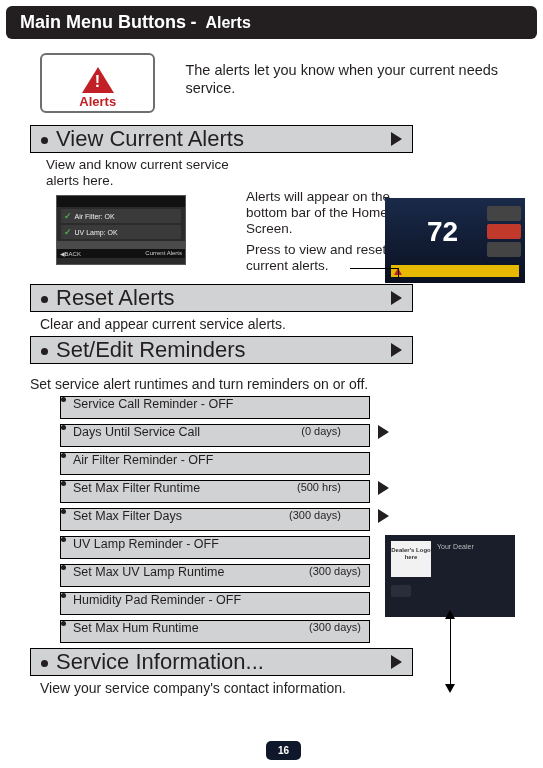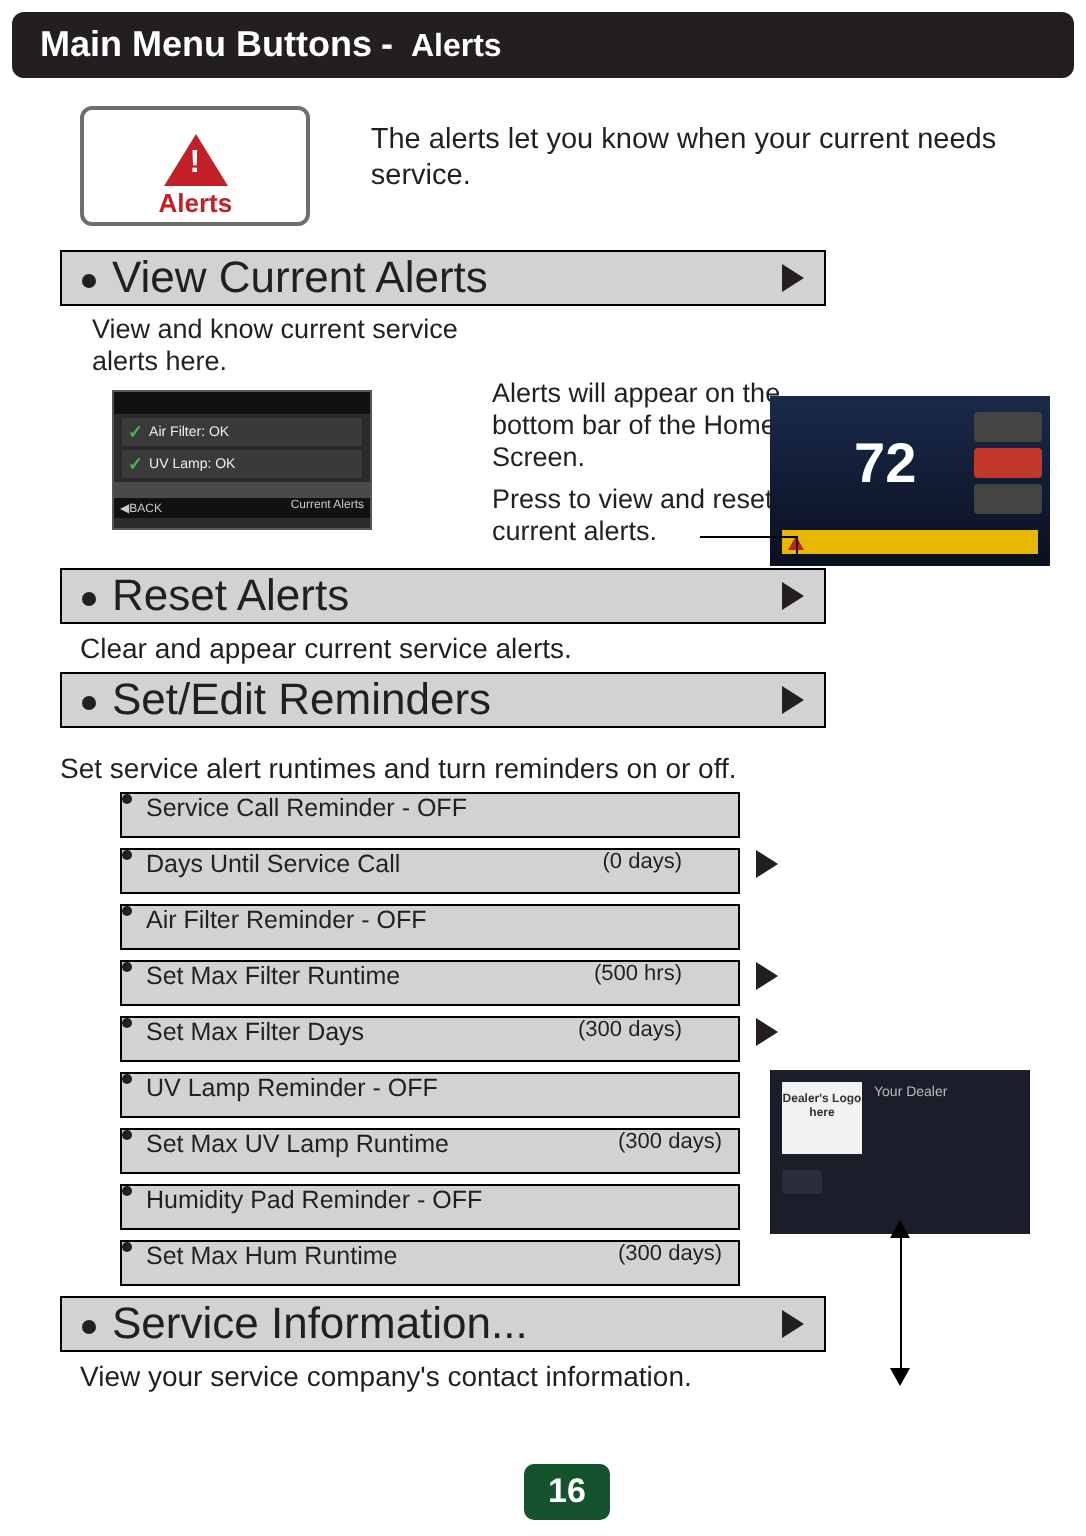--- a/index.html
+++ b/index.html
@@ -27,21 +27,21 @@
   .setedit-caption{font-size:14px;margin:12px 0 4px 30px;}
   .reminders{margin-left:60px;margin-top:4px;}
   .rem-btn{display:flex;border:1.5px solid #000;background:#d1d2d3;height:23px;width:310px;margin-bottom:5px;padding-left:0;position:relative;font-size:12.5px;}
   .rem-btn .rdot{display:inline-block;width:5px;height:5px;background:#231f20;border-radius:50%;margin-right:7px;}
   .rem-btn .val{position:absolute;right:28px;font-size:11px;}
   .rem-btn .val.close{right:8px;}
   .rem-arrow{position:absolute;right:-20px;width:0;height:0;border-top:7px solid transparent;border-bottom:7px solid transparent;border-left:11px solid #231f20;}
   .svc-wrap{margin-top:2px;}
   .svc-caption{font-size:14px;margin:4px 0 0 40px;}
   .page-num{position:absolute;bottom:8px;left:0;right:0;display:flex;justify-content:center;}
-  .page-num .box{background:#14532d;color:#fff;font-weight:bold;padding:4px 12px;border-radius:5px;font-size:17px;margin-left:24px;}
+  .page-num .box{background:#0f172a;color:#fff;font-weight:bold;padding:4px 12px;border-radius:5px;font-size:10px;margin-left:24px;}
   
   .thumb{border:1px solid #555;background:#2b2b2b;position:relative;}
   .thumb1{width:130px;height:70px;margin-left:10px;margin-top:6px;}
   .thumb1 .bar{background:#111;color:#ccc;font-size:8px;padding:1px 3px;}
   .thumb1 .ok{background:#3a3a3a;margin:2px 4px;padding:2px 3px;font-size:7px;color:#eee;display:flex;align-items:center;}
   .thumb1 .ok .chk{color:#4caf50;font-weight:bold;margin-right:3px;font-size:9px;}
   .thumb1 .bot{background:#4a4a4a;font-size:6px;color:#ddd;padding:1px 3px;display:flex;justify-content:space-between;}
   .thumb1 .back{background:#111;color:#ccc;font-size:6px;padding:1px 3px;display:flex;justify-content:space-between;}
   .thumb2{width:140px;height:85px;position:absolute;right:18px;top:198px;background:linear-gradient(#1a2a4a,#0a1020);}
   .thumb2 .temp{color:#fff;font-size:28px;font-weight:bold;position:absolute;left:42px;top:18px;}

